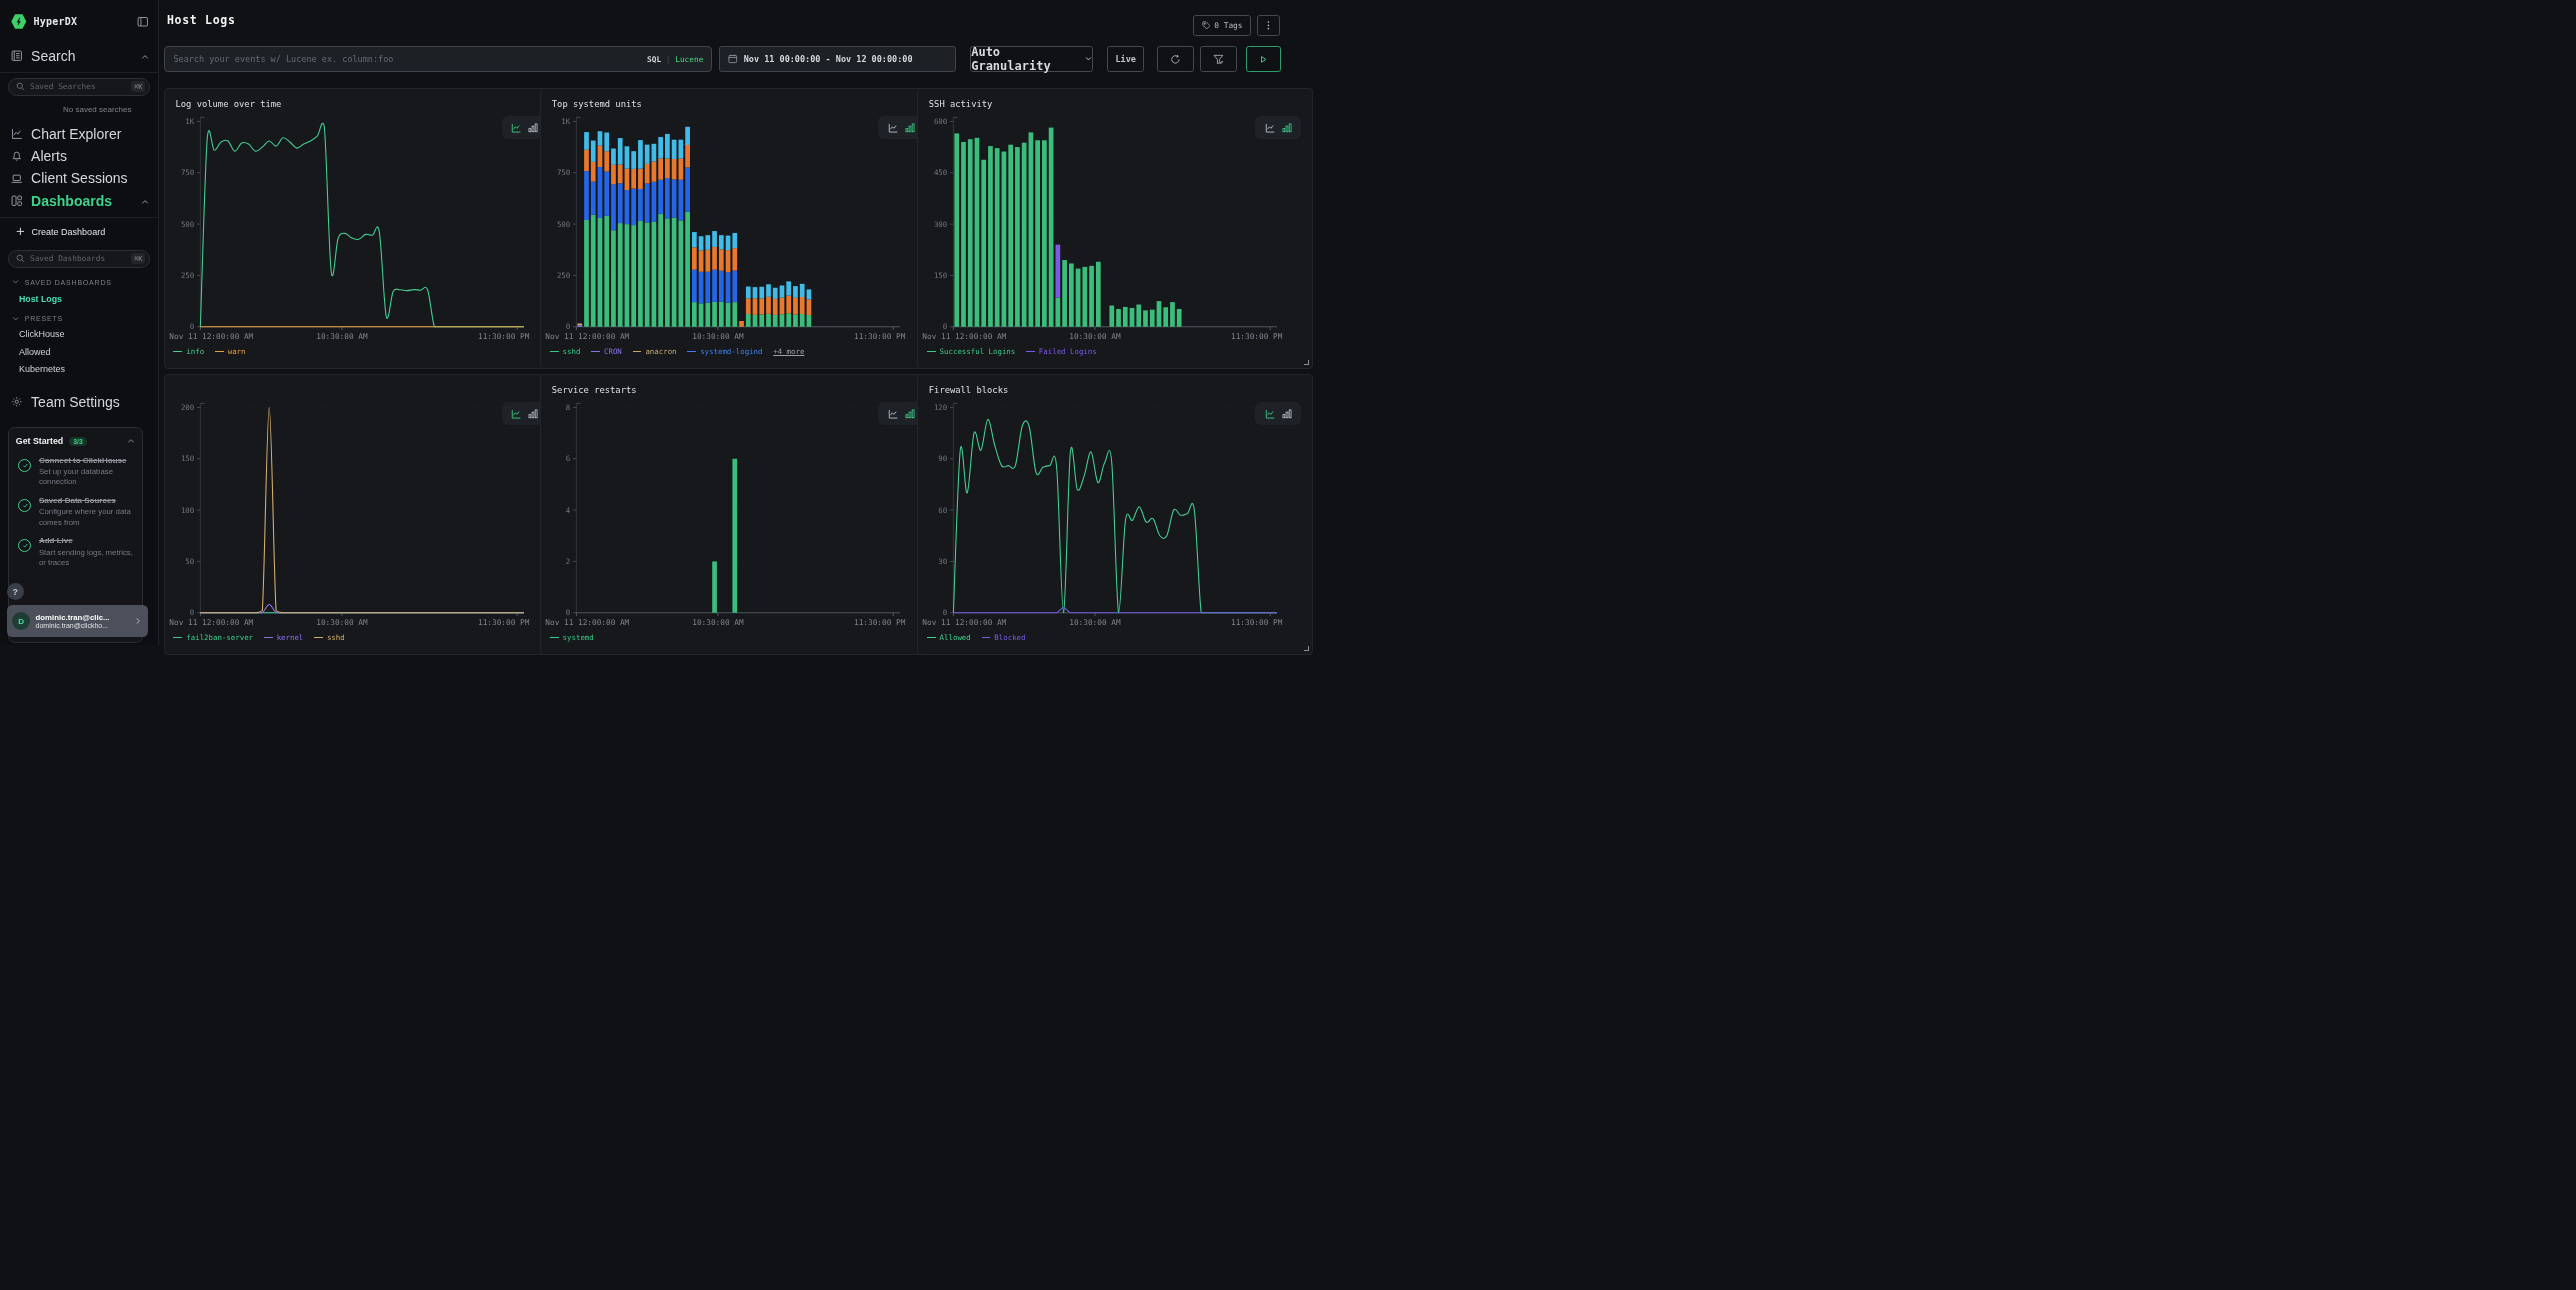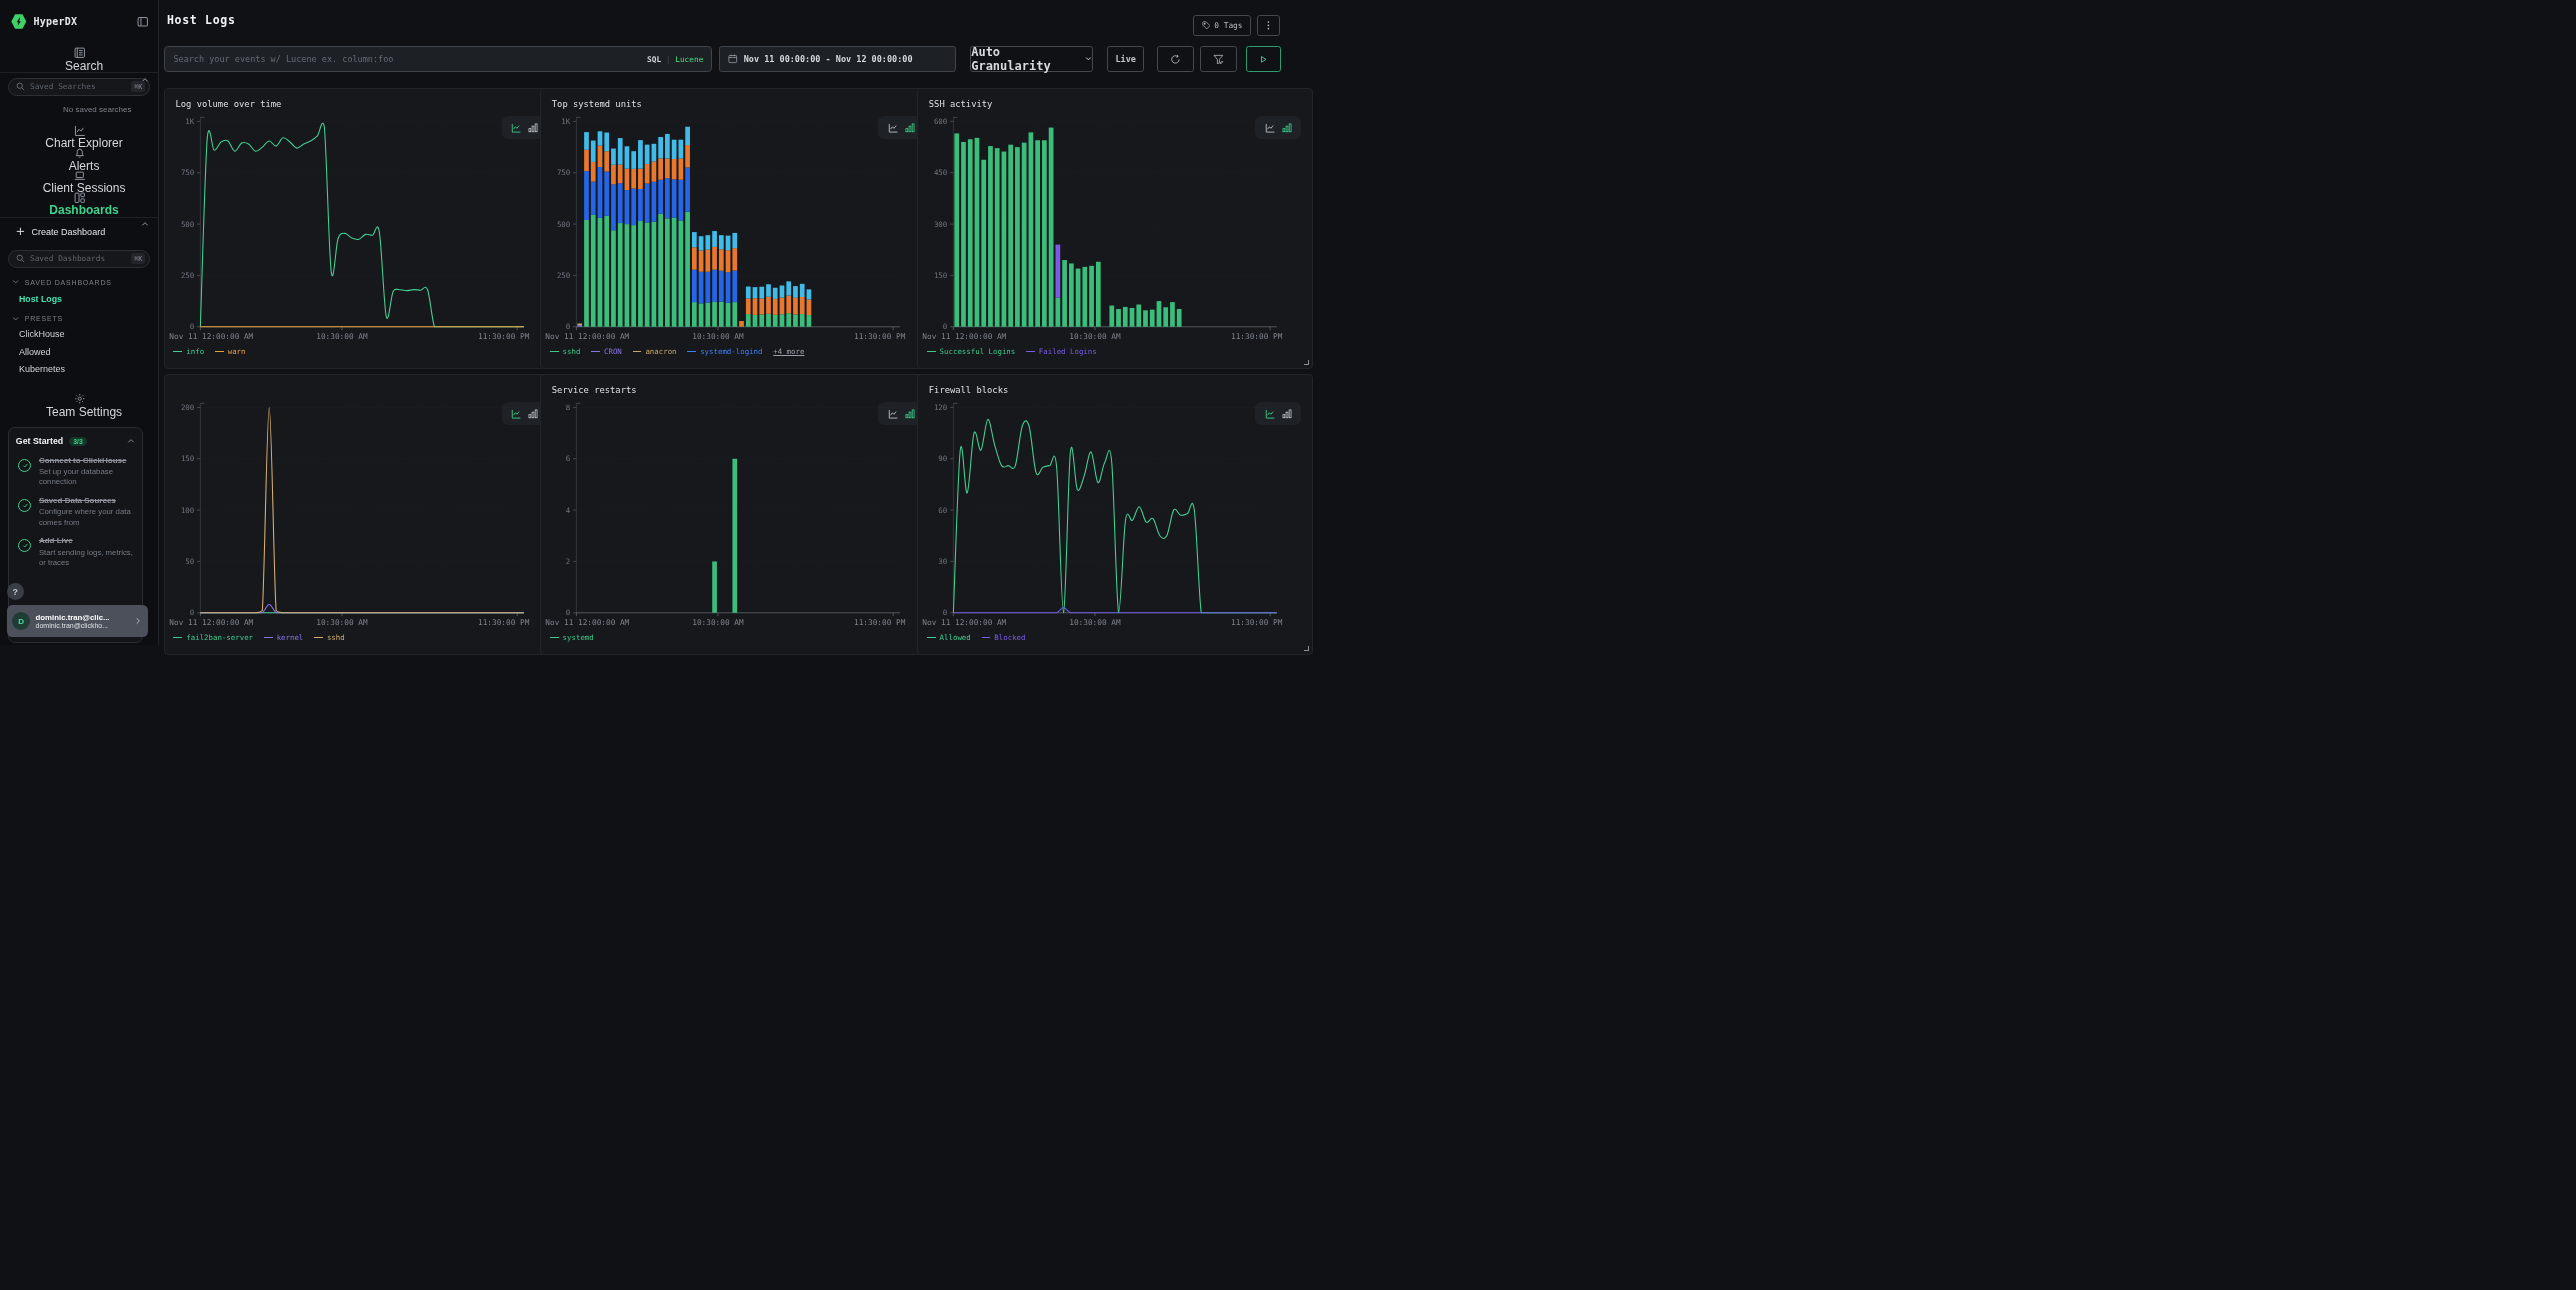--- a/index.html
+++ b/index.html
@@ -7,21 +7,21 @@
     font-family:"Liberation Sans", sans-serif; color:#e6e8ec; }
 
   
   .sidebar { position:absolute; left:0; top:0; width:159px; height:645px;
     background:#0d0e11; border-right:0.7px solid #1f2226; z-index:5; }
   .logo-row { display:flex; align-items:center; margin:12px 9.5px 0 10.8px; height:19px; }
   .logo-hex { width:16px; height:16px; background:#3fd168; display:flex; align-items:center; justify-content:center;
     clip-path:polygon(27% 4%, 73% 4%, 97% 50%, 73% 96%, 27% 96%, 3% 50%); }
   .logo-text { font-family:"DejaVu Sans Mono", monospace; font-weight:bold; font-size:10px; margin-left:6.8px; letter-spacing:0.2px; }
   .collapse-btn { margin-left:auto; color:#8d929b; cursor:pointer; display:flex; }
-  .nav-item { display:flex; align-items:center; height:17.6px; margin:4.7px 9.5px 0 10.8px; color:#d4d7dc; font-size:12px; cursor:pointer;flex-direction:column; }
+  .nav-item { display:flex; align-items:center; height:17.6px; margin:4.7px 9.5px 0 10.8px; color:#d4d7dc; font-size:14px; cursor:pointer; }
   .nav-item svg { flex:none; color:#9aa1ad; }
   .nav-item .lbl { margin-left:8.8px; }
   .nav-item .chev { margin-left:auto; color:#8d929b; }
   .nav-item.first { margin-top:16px; }
   .nav-item.active { color:#3ed28c; font-weight:bold; }
   .divider { height:0.7px; background:#1d2024; margin-top:7.4px; }
   .pill { display:flex; align-items:center; margin:5.4px 8px 0 8px; height:17.6px; border:0.7px solid #2c2f34;
     background:#15171a; border-radius:8.8px; padding:0 4px 0 6.8px; cursor:text; }
   .pill svg { color:#6f747d; flex:none; }
   .pill .ph { font-family:"DejaVu Sans Mono", monospace; font-size:7.8px; color:#5f646c; margin-left:5.4px; flex:1;

